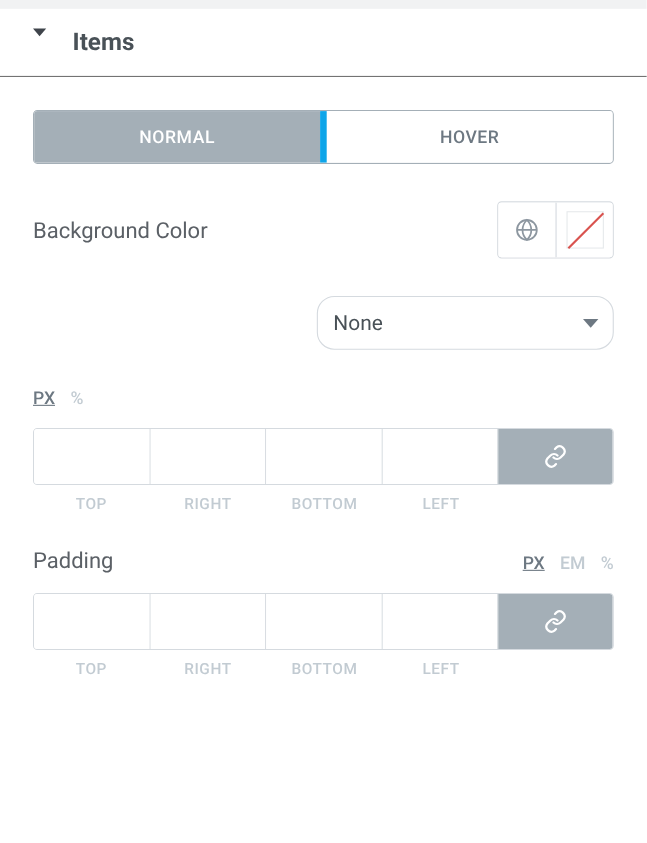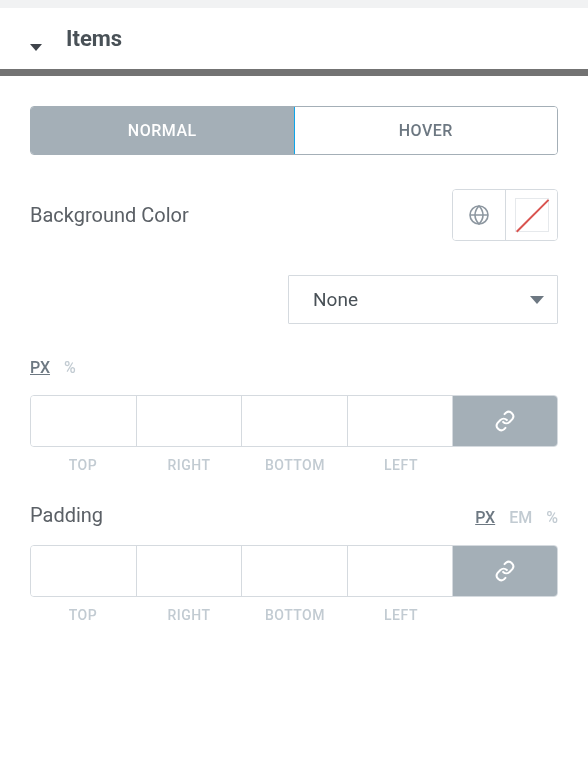--- a/index.html
+++ b/index.html
@@ -8,23 +8,23 @@
     background: #ffffff;
     color: #495157;
     width: 588px;
   }
   .top-strip {
     height: 8px;
     background: #f1f2f3;
   }
   .section-header {
     display: flex;
-    align-items: flex-end;
+    align-items: flex-start;
     padding: 18px 30px 18px 30px;
-    border-bottom: 7px solid #737373;
+    border-bottom: 1px solid #737373;
   }
   .caret {
     width: 0; height: 0;
     border-left: 6px solid transparent;
     border-right: 6px solid transparent;
     border-top: 7px solid #3f444b;
     margin-right: 24px;
   }
   .section-title {
     font-size: 22px;
@@ -51,21 +51,21 @@
     cursor: pointer;
   }
   .tab.active {
     background: #a4afb7;
     color: #ffffff;
   }
   .tab.inactive {
     background: #ffffff;
     color: #6d7882;
   }
-  .tab + .tab { border-left: 1px solid #0ea5e9; text-align: center; }
+  .tab + .tab { border-left: 6px solid #0ea5e9; text-align: center; }
   .control-row {
     display: flex;
     align-items: center;
     justify-content: space-between;
     margin-bottom: 34px;
   }
   .control-label {
     font-size: 20px;
     color: #5b6066;
     font-weight: 400;
@@ -105,22 +105,22 @@
   }
   .select-wrap {
     flex: 1;
     max-width: 270px;
     margin-left: auto;
     position: relative;
   }
   .select {
     width: 100%;
     border: 1px solid #d5dadf;
-    border-radius: 1px;
-    padding: 12px 40px 12px 24px;
+    border-radius: 16px;
+    padding: 12px 40px 12px 14px;
     font-size: 19px;
     color: #495157;
     background: #fff;
     cursor: pointer;
     display: flex;
     align-items: center;
     justify-content: space-between;
   }
   .select-caret {
     width: 0; height: 0;

